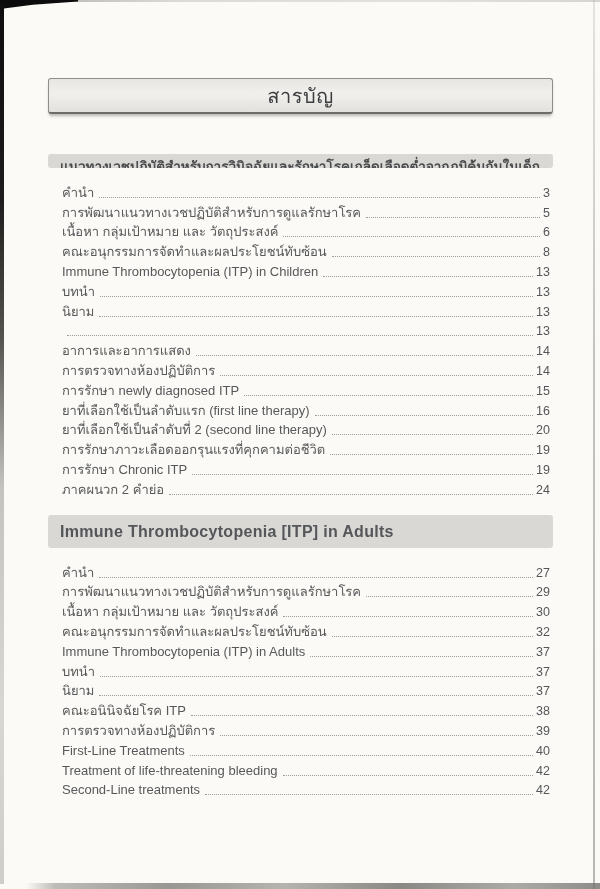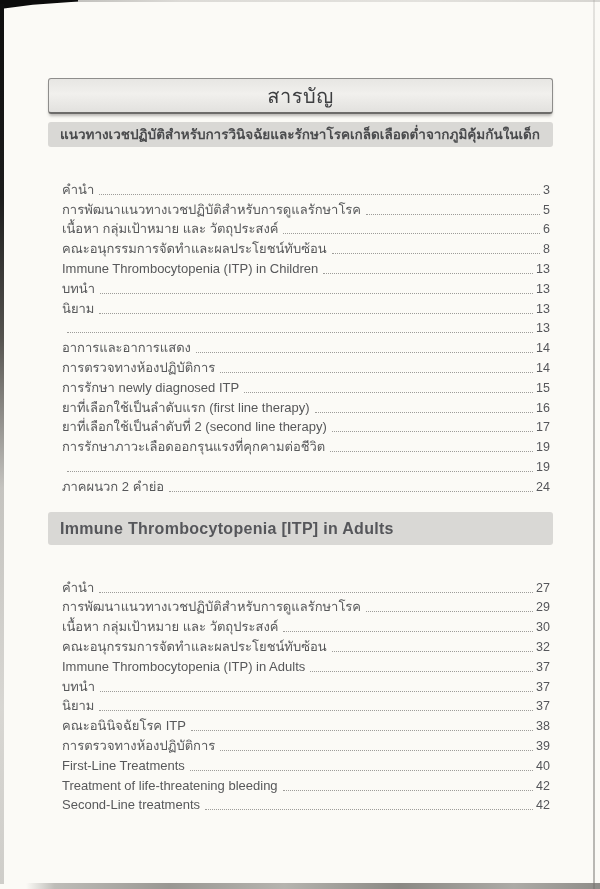--- a/index.html
+++ b/index.html
@@ -57,43 +57,43 @@
     display: flex;
     align-items: center;
     justify-content: center;
   }
   .title-box .title-text {
     font-size: 20px;
     color: #3d3e40;
     letter-spacing: .5px;
   }
   .section-header {
-    margin-top: 8px;
+    margin-top: 40px;
     background: #d9d8d5;
     border-radius: 3px;
     color: #4a4b4d;
     font-weight: bold;
     font-size: 13.5px;
     line-height: 26px;
-    height: 25px;
+    height: 14px;
     padding: 0 0 0 12px;
     white-space: nowrap;
     overflow: hidden;
   }
   .section-header.large {
     height: 33px;
     line-height: 33px;
     font-size: 16px;
     font-weight: 700;
     color: #55565a;
     letter-spacing: .3px;
     margin-top: 16px;
   }
   .toc-list {
-    margin-top: 32px;
+    margin-top: 14px;
     padding: 0 3px 0 14px;
     text-align: center;
   }
   .toc-row {
     display: flex;
     align-items: flex-end;
     height: 19.8px;
     font-size: 13px;
     color: #57585a;
   }
@@ -184,28 +184,29 @@
           <span class="toc-page">15</span>
         </div>
         <div class="toc-row">
           <span class="toc-label">ยาที่เลือกใช้เป็นลำดับแรก (first line therapy)</span>
           <span class="toc-dots"></span>
           <span class="toc-page">16</span>
         </div>
         <div class="toc-row">
           <span class="toc-label">ยาที่เลือกใช้เป็นลำดับที่ 2 (second line therapy)</span>
           <span class="toc-dots"></span>
-          <span class="toc-page">17</span>
+          <span class="toc-page">20</span>
         </div>
         <div class="toc-row">
           <span class="toc-label">การรักษาภาวะเลือดออกรุนแรงที่คุกคามต่อชีวิต</span>
           <span class="toc-dots"></span>
           <span class="toc-page">19</span>
         </div>
         <div class="toc-row">
+          <span class="toc-label">การรักษา Chronic ITP</span>
           <span class="toc-dots"></span>
           <span class="toc-page">19</span>
         </div>
         <div class="toc-row">
           <span class="toc-label">ภาคผนวก 2 คำย่อ</span>
           <span class="toc-dots"></span>
           <span class="toc-page">24</span>
         </div>
       </div>
       <div class="section-header large">Immune Thrombocytopenia [ITP] in Adults</div>

